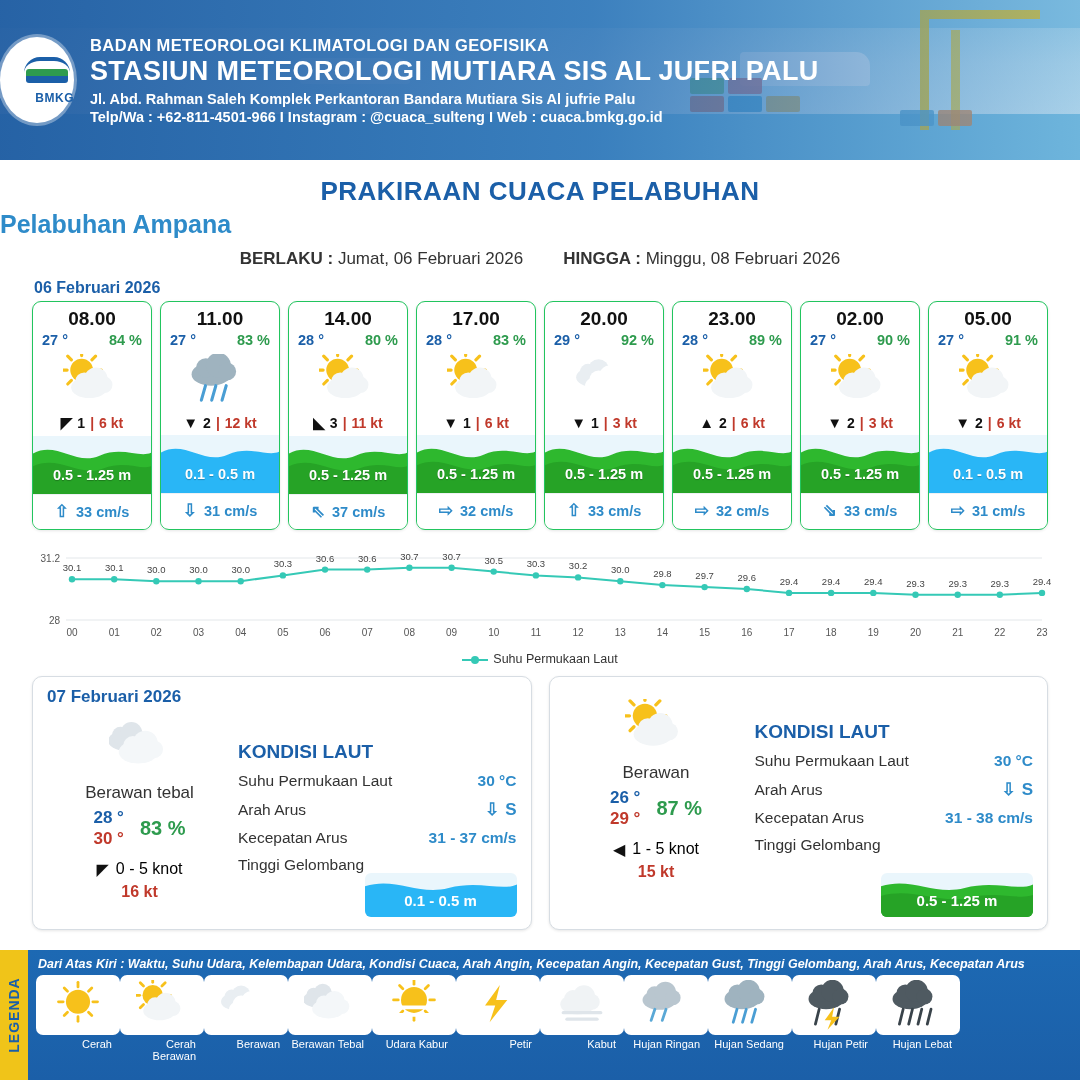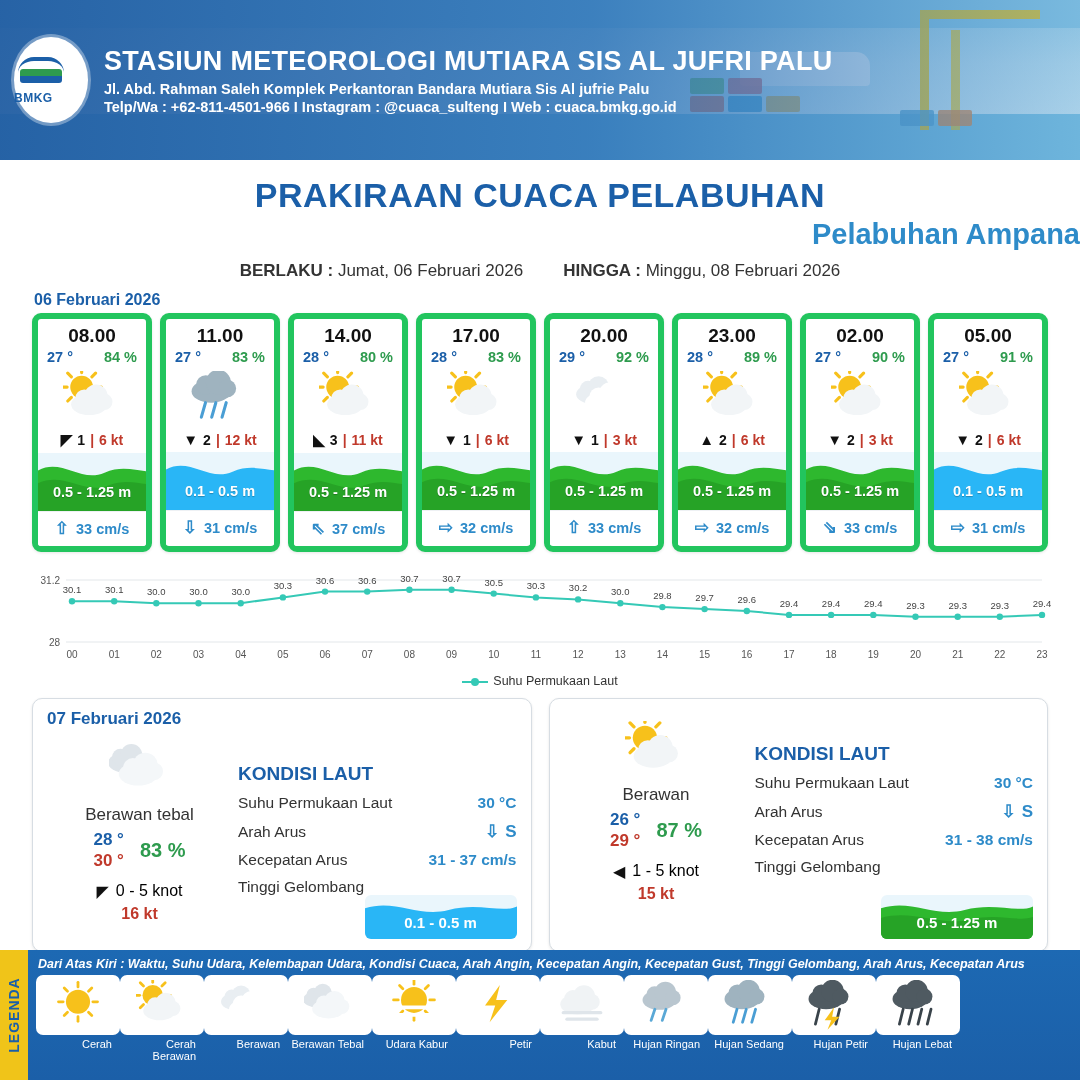--- a/index.html
+++ b/index.html
@@ -26,50 +26,50 @@
   .hdr-crane2 { position:absolute; right:120px; top:30px; width:9px; height:100px; background:#f0c419; opacity:.7;}
   .hdr-ship { position:absolute; right:210px; top:52px; width:130px; height:34px; background:#eef4f8; border-radius:4px 14px 4px 4px; opacity:.9;}
   .hdr-ship2 { position:absolute; left:300px; top:58px; width:110px; height:26px; background:#e9f2f7; border-radius:3px 12px 3px 3px; opacity:.75;}
   .hdr-cont { position:absolute; border-radius:2px; opacity:.8; }
   .hdr-overlay {
     position:absolute; left:0; top:0; width:1080px; height:160px;
     background:linear-gradient(90deg, rgba(30,90,160,.92) 0%, rgba(40,110,180,.80) 55%, rgba(60,140,200,.25) 100%);
   }
   .hdr-content { position:absolute; left:0; top:0; width:1080px; height:160px; display:flex; align-items:center; }
   .logo {
-    width:74px; height:86px; margin-left:14px; border-radius:50%;
-    background:#ffffff; display:flex; flex-direction:column; align-items:flex-start; justify-content:center;
+    width:74px; height:86px; margin-left:0; border-radius:50%;
+    background:#ffffff; display:flex; flex-direction:column; align-items:flex-end; justify-content:center;
     box-shadow:0 0 0 3px rgba(255,255,255,.35);
     flex:none;
   }
   .logo-sym { width:54px; height:34px; position:relative; }
   .logo-sym .arc { position:absolute; left:4px; top:2px; width:46px; height:16px; border-top:4px solid #1b5fa8; border-radius:46px 46px 0 0; }
   .logo-sym .wave { position:absolute; left:6px; top:14px; width:42px; height:14px; background:
      linear-gradient(180deg,#2e9b4e 0 7px, #1b5fa8 7px 14px); border-radius:3px;}
   .logo-txt { font-size:12px; font-weight:bold; color:#1b5fa8; letter-spacing:.5px; margin-top:2px; }
   .hdr-text { margin-left:16px; color:#ffffff; }
   .hdr-l1 { font-size:16.5px; font-weight:bold; letter-spacing:.4px; }
   .hdr-l2 { font-size:27px; font-weight:bold; letter-spacing:.3px; margin-top:1px; }
   .hdr-l3 { font-size:14.5px; font-weight:bold; margin-top:4px; }
   .hdr-l4 { font-size:14.5px; font-weight:bold; margin-top:2px; }
 
   
-  .title-main { text-align:center; font-size:34px; font-weight:bold; color:#1b5fa8; letter-spacing:.5px; margin-top:16px; }
-  .title-sub  { text-align:right; font-size:29px; font-weight:bold; color:#2e8bc9; margin-top:3px; }
+  .title-main { text-align:center; font-size:26px; font-weight:bold; color:#1b5fa8; letter-spacing:.5px; margin-top:16px; }
+  .title-sub  { text-align:left; font-size:25px; font-weight:bold; color:#2e8bc9; margin-top:3px; }
   .valid-row { display:flex; justify-content:center; align-items:baseline; gap:40px; margin-top:10px; font-size:17px; }
   .valid-label { font-weight:bold; color:#333; }
   .valid-val { color:#333; }
 
   
   .day-label { margin:10px 0 4px 34px; font-size:16px; font-weight:bold; color:#1b5fa8; }
 
   
   .cards { display:flex; gap:8px; padding:0 32px; }
   .card {
-    width:121px; background:#ffffff; border:6px solid #22c55e; border-radius:9px;
+    width:121px; background:#ffffff; border:1px solid #22c55e; border-radius:9px;
     box-shadow:0 1px 3px rgba(0,0,0,.10);
     overflow:hidden; position:relative;
   }
   .c-time { text-align:center; font-size:19px; font-weight:bold; color:#111; padding:6px 0 2px; }
   .c-th { display:flex; justify-content:space-between; padding:0 9px 2px; font-size:14.5px; font-weight:bold; }
   .c-temp { color:#1b5fa8; }
   .c-hum { color:#2e9b4e; }
   .c-icon { height:62px; display:flex; align-items:center; justify-content:center; }
   .c-wind { display:flex; align-items:center; justify-content:center; gap:5px; font-size:14px; font-weight:bold; padding:2px 0 4px; }
   .c-wind .arrow { font-size:15px; color:#111; }
@@ -160,20 +160,21 @@
   <div class="hdr-overlay"></div>
   <div class="hdr-content">
     <div class="logo">
       <div class="logo-sym">
         <div class="arc"></div>
         <div class="wave"></div>
       </div>
       <div class="logo-txt">BMKG</div>
     </div>
     <div class="hdr-text">
+      <div class="hdr-l1">BADAN METEOROLOGI KLIMATOLOGI DAN GEOFISIKA</div>
       <div class="hdr-l2">STASIUN METEOROLOGI MUTIARA SIS AL JUFRI PALU</div>
       <div class="hdr-l3">Jl. Abd. Rahman Saleh Komplek Perkantoran Bandara Mutiara Sis Al jufrie Palu</div>
       <div class="hdr-l4">Telp/Wa : +62-811-4501-966  I  Instagram : @cuaca_sulteng  I  Web : cuaca.bmkg.go.id</div>
     </div>
   </div>
 </div>
 
 <div class="title-main">PRAKIRAAN CUACA PELABUHAN</div>
 <div class="title-sub">Pelabuhan Ampana</div>
 <div class="valid-row">

